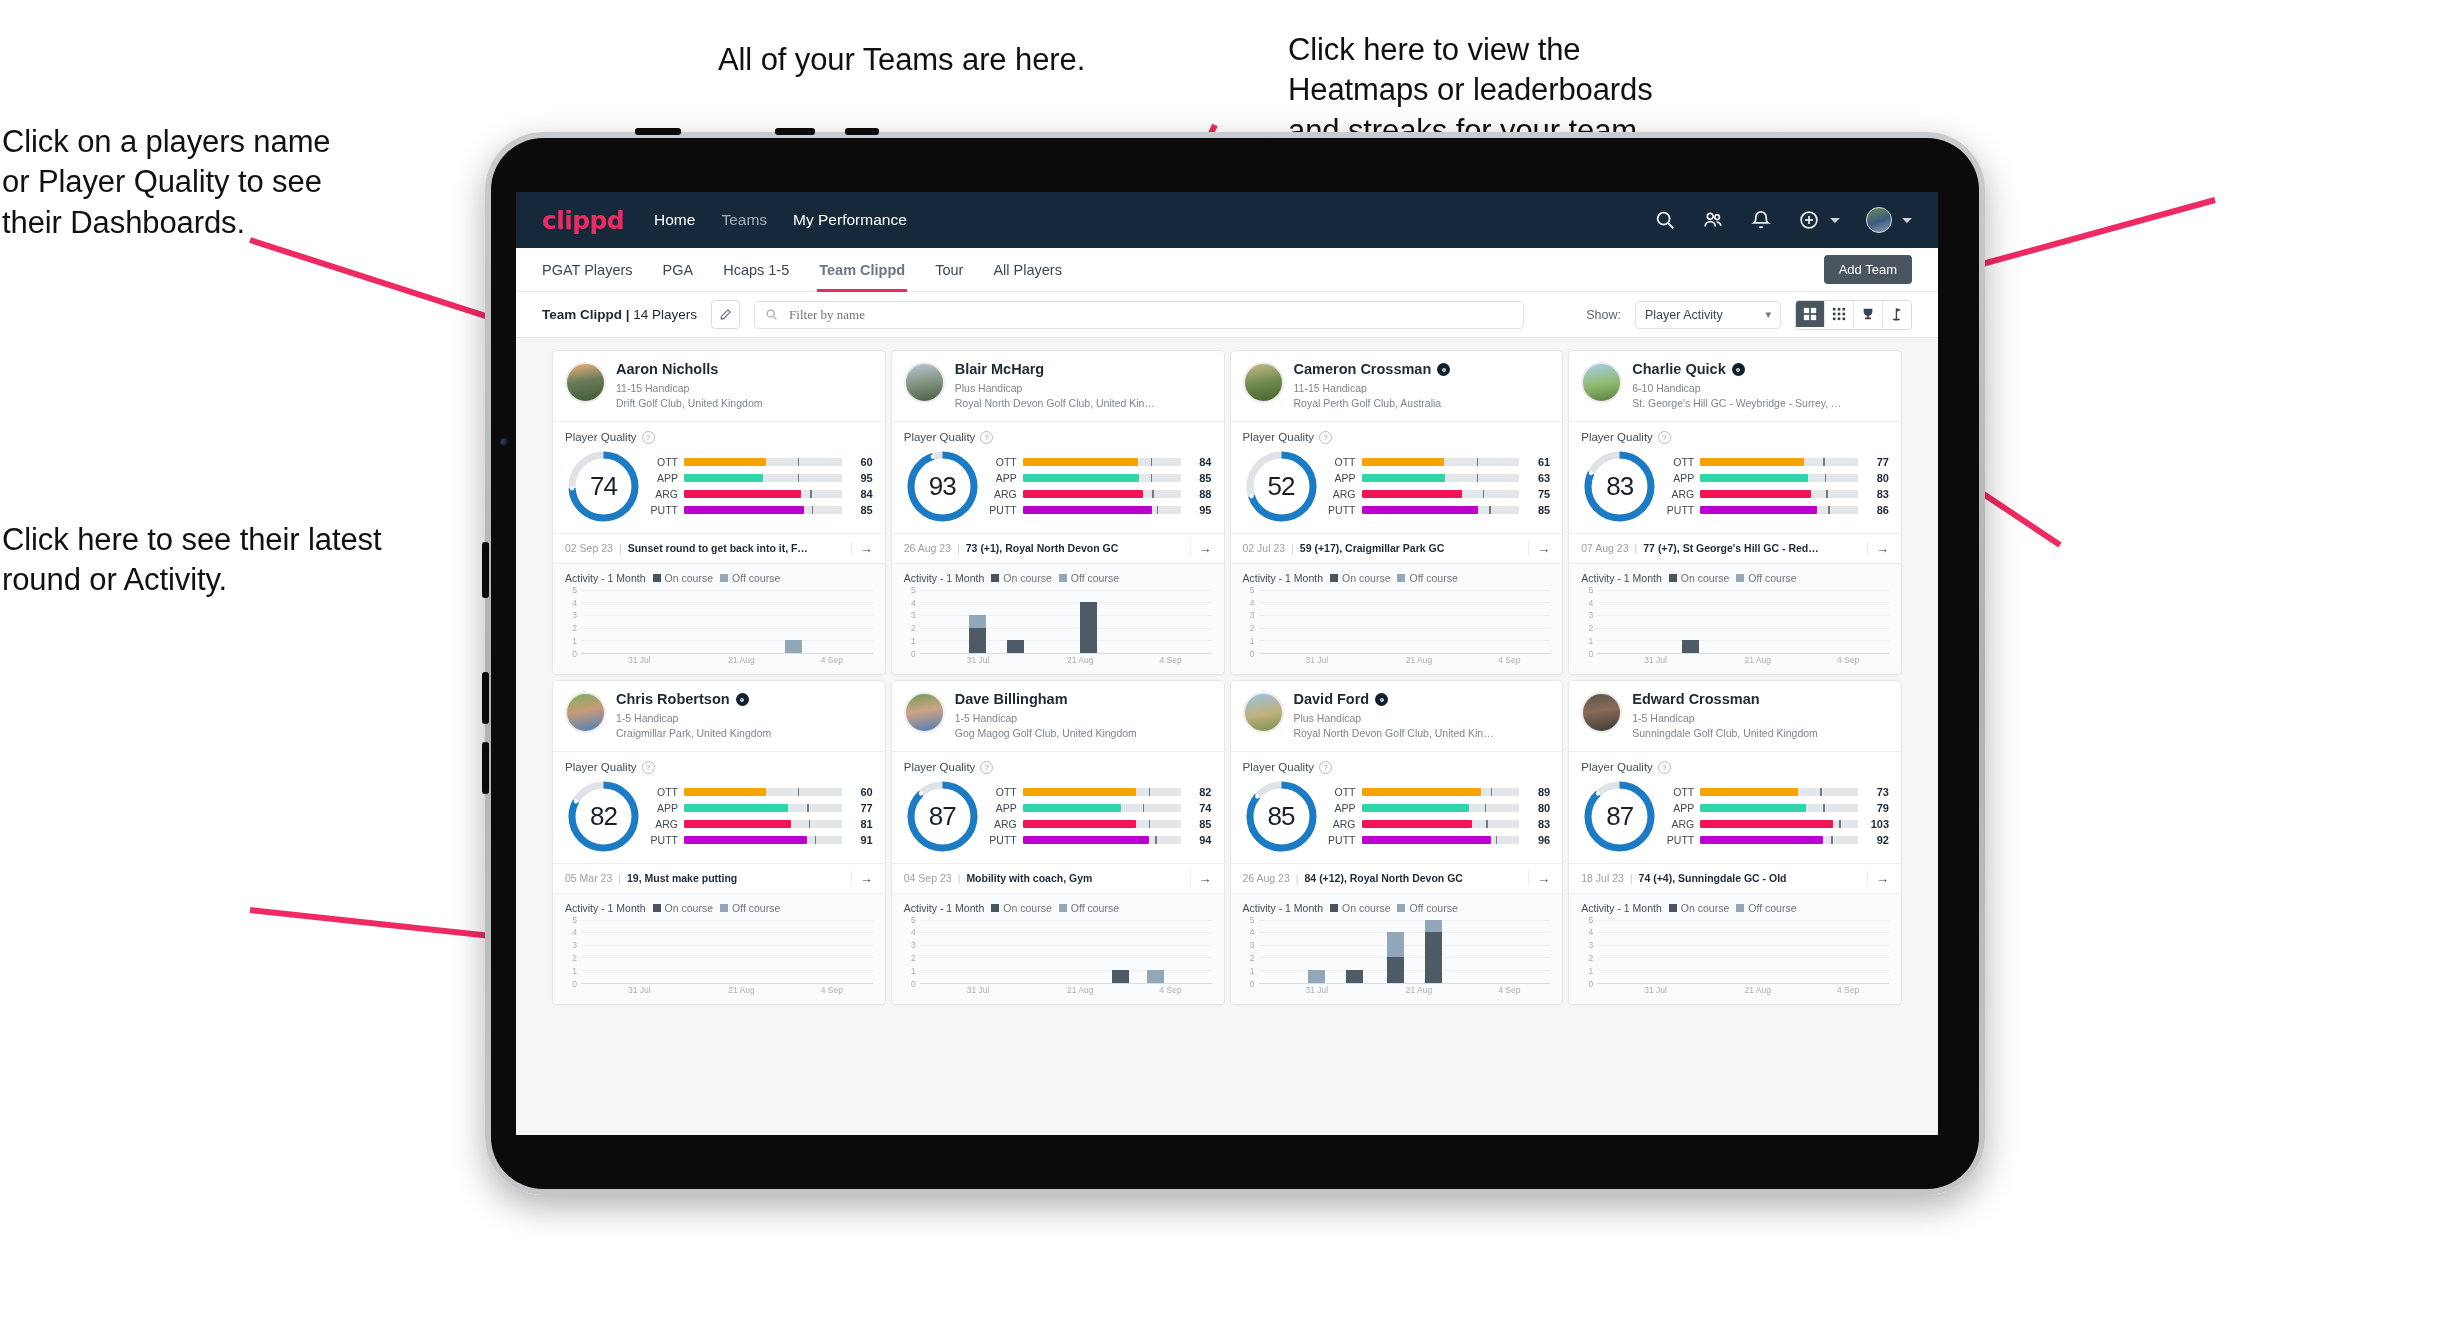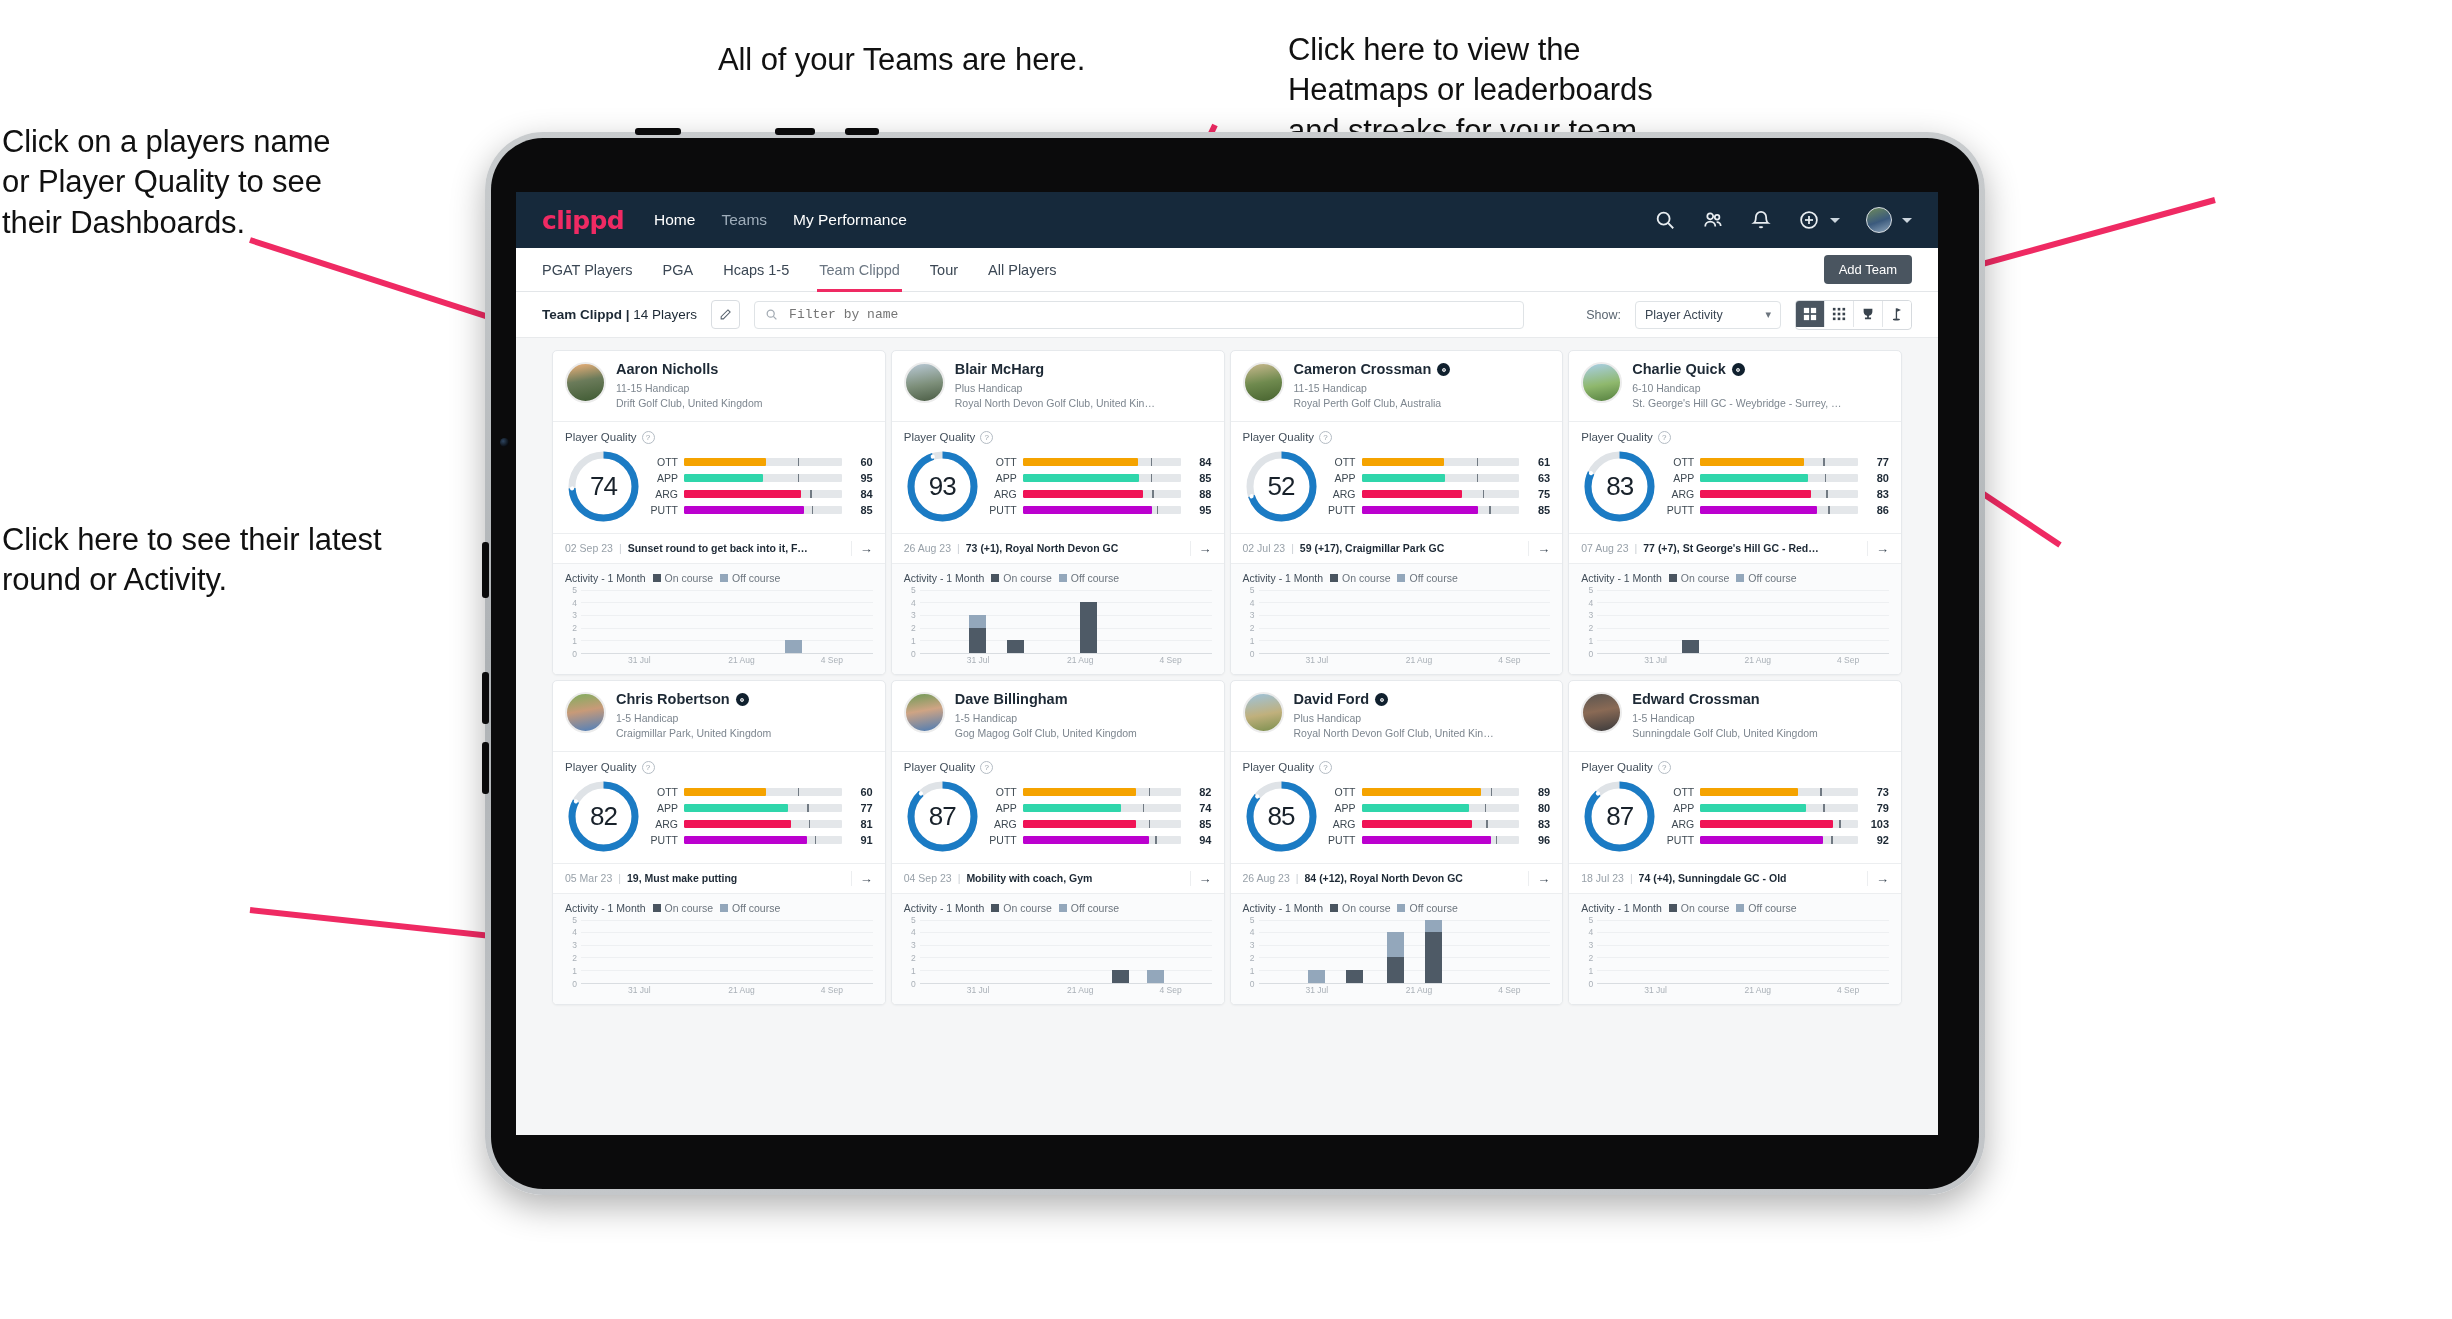--- a/index.html
+++ b/index.html
@@ -66,21 +66,21 @@
   
   .subnav{
     height:44px;background:#ffffff;display:flex;align-items:center;
     padding:0 26px;box-sizing:border-box;border-bottom:1px solid #e3e6e9;
     position:relative;
   }
   .subtab{
     font-size:14.5px;color:#3b4754;margin-right:30px;position:relative;
     height:44px;display:flex;align-items:center;white-space:nowrap;
   }
-  .subtab.active{color:#6b7682;}
+  .subtab.active{color:#6b7682;font-weight:bold;}
   .subtab.active::after{
     content:"";position:absolute;left:-2px;right:-2px;bottom:0;height:3px;background:#ef2a63;
   }
   .add-team{
     margin-left:auto;background:#4a5560;color:#ffffff;font-size:13px;
     padding:7px 15px;border-radius:4px;border:none;white-space:nowrap;
   }
 
   
   .toolbar{
@@ -93,21 +93,21 @@
     width:27px;height:27px;border:1px solid #d9dde1;border-radius:4px;background:#fff;
     display:flex;align-items:center;justify-content:center;
   }
   .search-wrap{
     flex:1;height:28px;border:1px solid #dfe3e6;border-radius:4px;background:#fff;
     display:flex;align-items:center;padding:0 10px;box-sizing:border-box;gap:9px;
     max-width:770px;
   }
   .search-inp{
     border:none;outline:none;font-size:13px;color:#9aa3ab;flex:1;
-    font-family:Liberation Mono, monospace;background:transparent;
+    font-family:Liberation Serif, serif;background:transparent;
   }
   .show-lbl{font-size:12.5px;color:#5a6570;margin-left:auto;white-space:nowrap;}
   .select-box{
     width:146px;height:28px;border:1px solid #dfe3e6;border-radius:4px;background:#fff;
     display:flex;align-items:center;justify-content:space-between;padding:0 9px;
     box-sizing:border-box;font-size:12.5px;color:#3b4754;
   }
   .seg{display:flex;border:1px solid #d6dade;border-radius:4px;overflow:hidden;height:28px;}
   .seg-btn{
     width:28px;height:26px;display:flex;align-items:center;justify-content:center;

